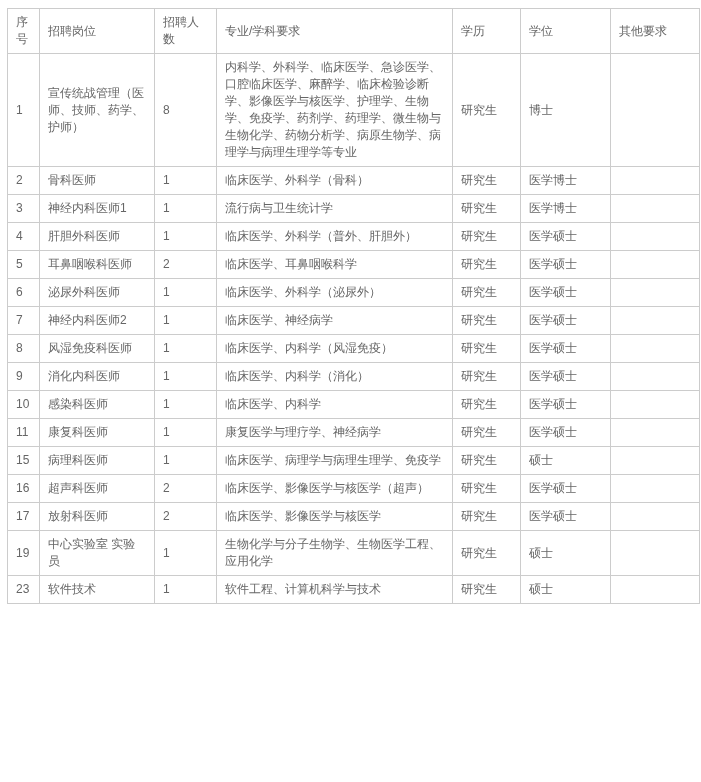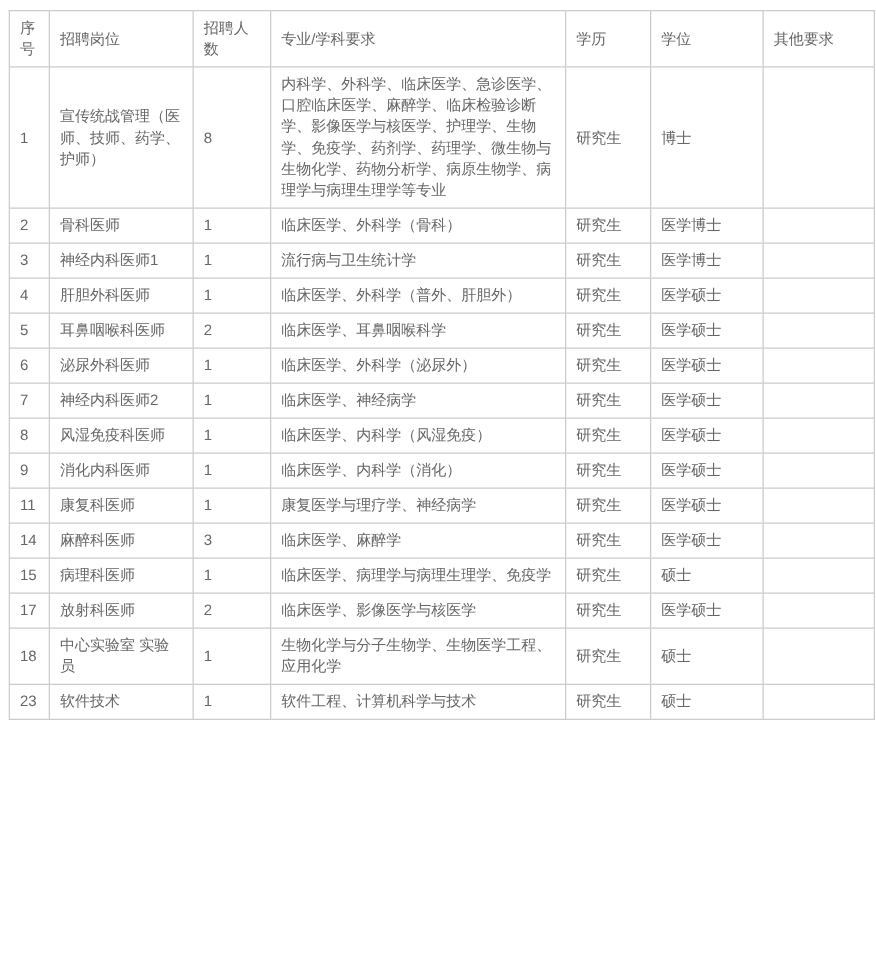--- a/index.html
+++ b/index.html
@@ -124,57 +124,66 @@
         <tr>
           <td>9</td>
           <td>消化内科医师</td>
           <td>1</td>
           <td>临床医学、内科学（消化）</td>
           <td>研究生</td>
           <td>医学硕士</td>
           <td></td>
         </tr>
         <tr>
+          <td>10</td>
+          <td>感染科医师</td>
+          <td>1</td>
+          <td>临床医学、内科学</td>
+          <td>研究生</td>
+          <td>医学硕士</td>
+          <td></td>
+        </tr>
+        <tr>
           <td>11</td>
           <td>康复科医师</td>
           <td>1</td>
           <td>康复医学与理疗学、神经病学</td>
           <td>研究生</td>
           <td>医学硕士</td>
           <td></td>
         </tr>
         <tr>
-          <td>14</td>
-          <td>麻醉科医师</td>
-          <td>3</td>
-          <td>临床医学、麻醉学</td>
-          <td>研究生</td>
-          <td>医学硕士</td>
-          <td></td>
-        </tr>
-        <tr>
           <td>15</td>
           <td>病理科医师</td>
           <td>1</td>
           <td>临床医学、病理学与病理生理学、免疫学</td>
           <td>研究生</td>
           <td>硕士</td>
           <td></td>
         </tr>
         <tr>
+          <td>16</td>
+          <td>超声科医师</td>
+          <td>2</td>
+          <td>临床医学、影像医学与核医学（超声）</td>
+          <td>研究生</td>
+          <td>医学硕士</td>
+          <td></td>
+        </tr>
+        <tr>
           <td>17</td>
           <td>放射科医师</td>
           <td>2</td>
           <td>临床医学、影像医学与核医学</td>
           <td>研究生</td>
           <td>医学硕士</td>
           <td></td>
         </tr>
         <tr>
-          <td>18</td>
+          <td>19</td>
           <td>中心实验室 实验员</td>
           <td>1</td>
           <td>生物化学与分子生物学、生物医学工程、应用化学</td>
           <td>研究生</td>
           <td>硕士</td>
           <td></td>
         </tr>
         <tr>
           <td>23</td>
           <td>软件技术</td>

